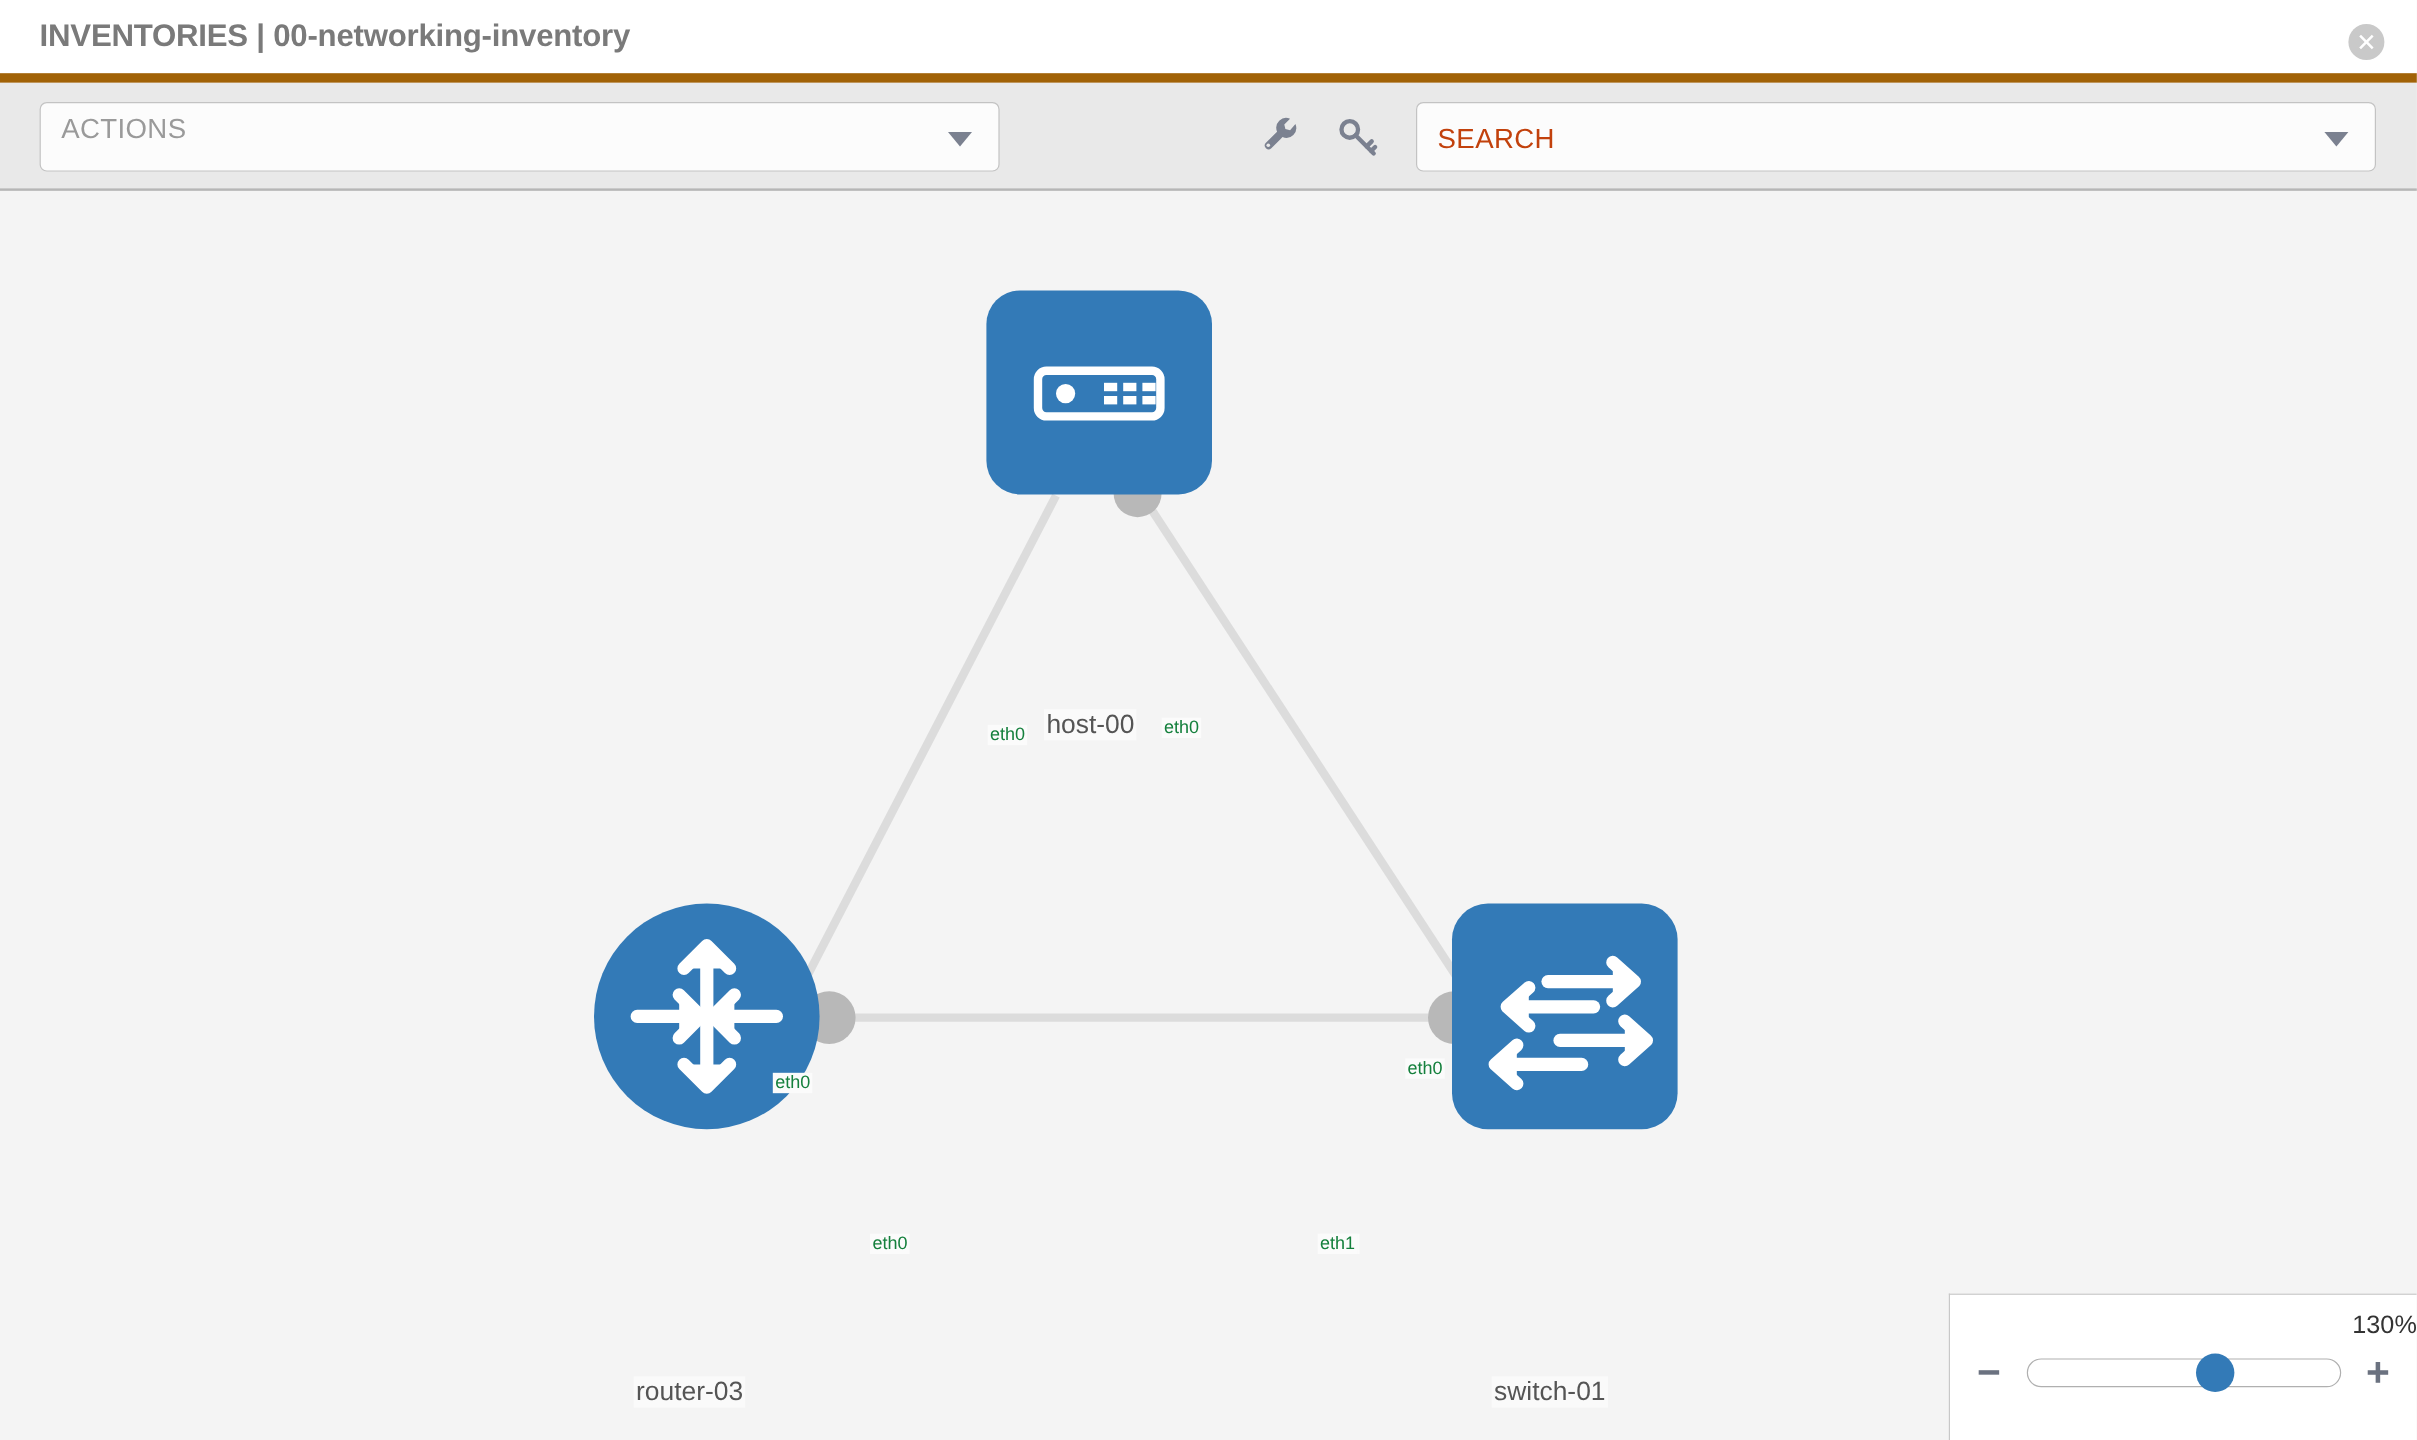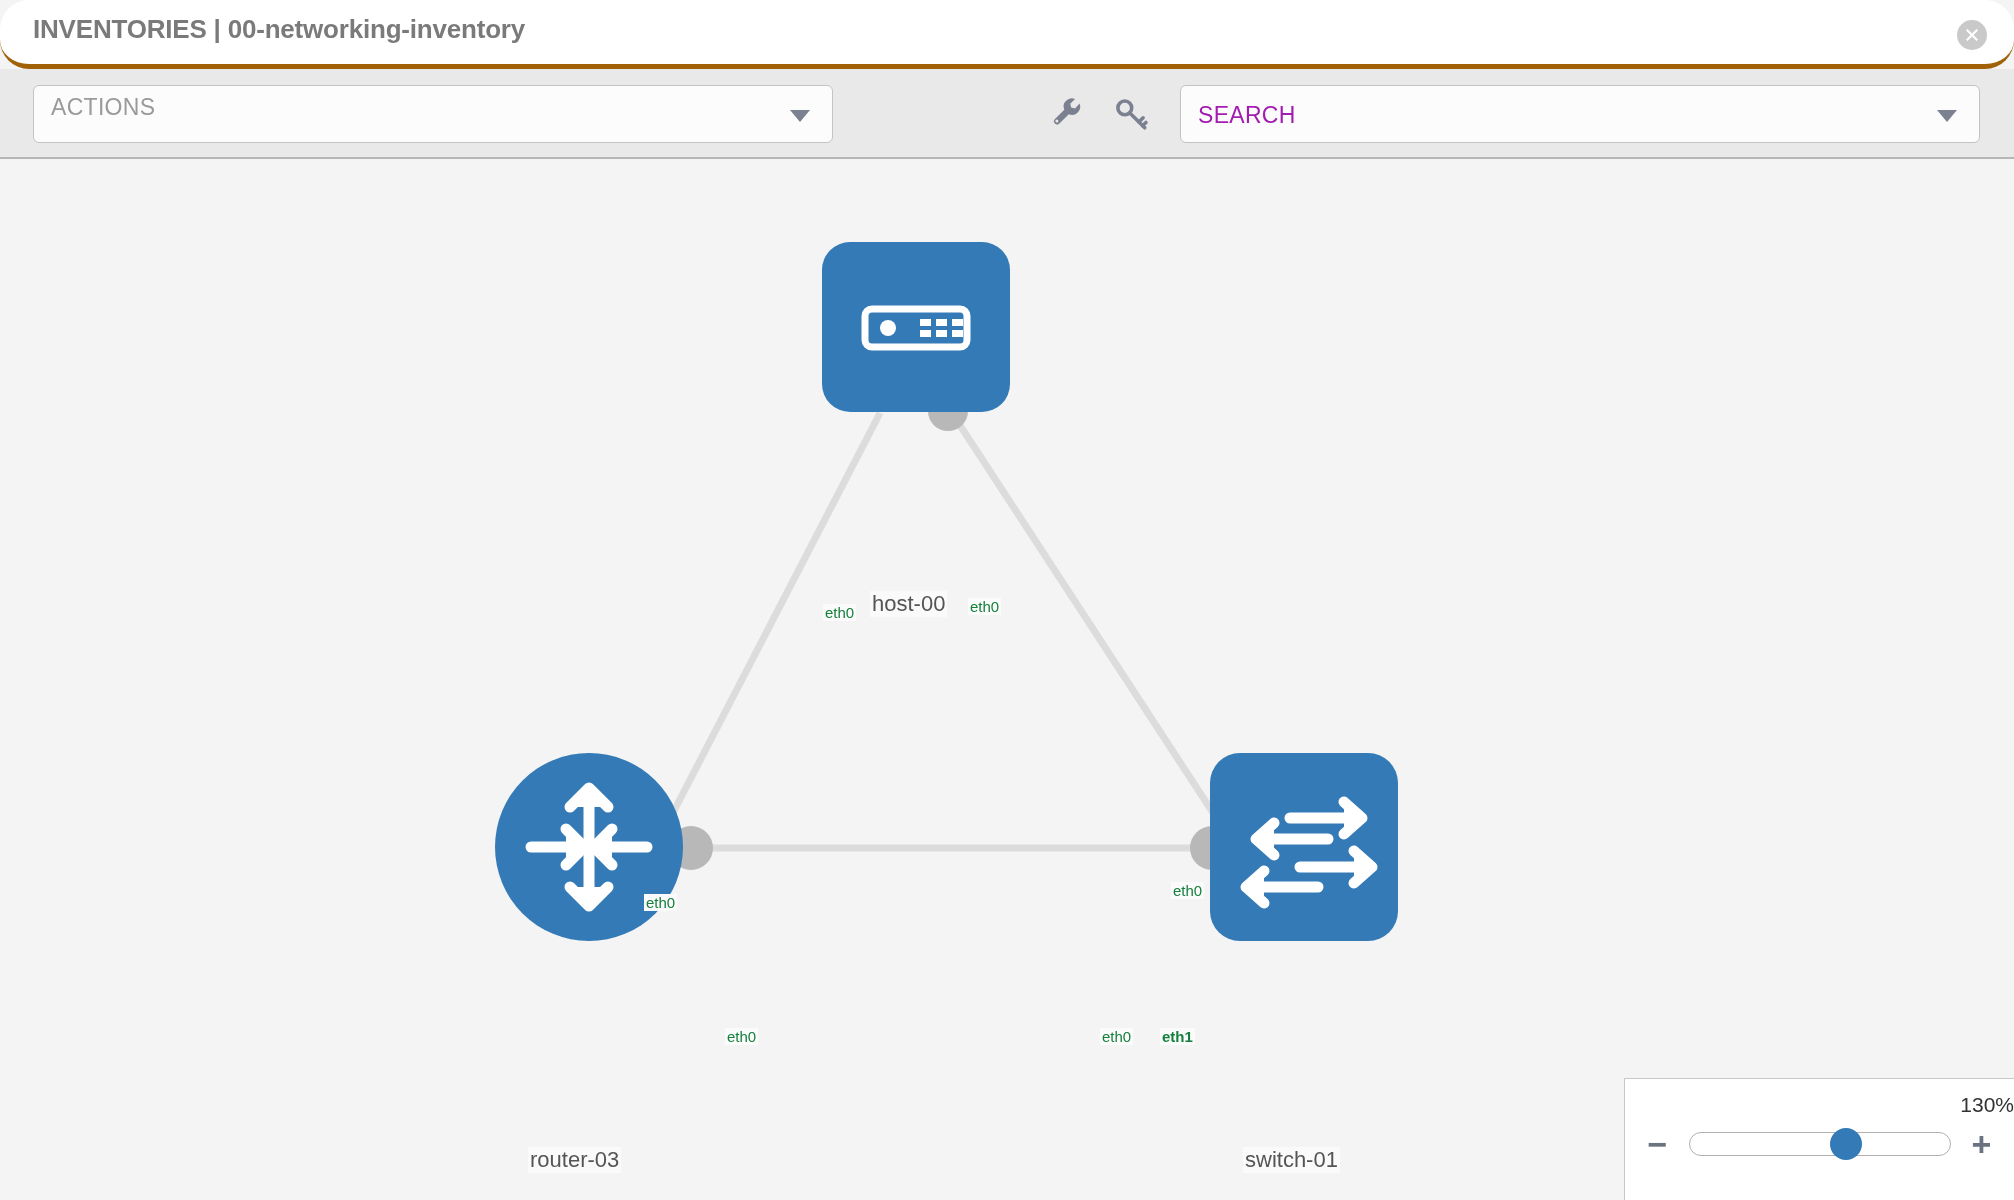--- a/index.html
+++ b/index.html
@@ -8,22 +8,21 @@
     background: #f4f4f4;
     font-family: "Liberation Sans", sans-serif;
     overflow: hidden;
   }
 
   
   .header {
     position: absolute; left: 0; top: 0;
     width: 2014px; height: 69px;
     background: #ffffff;
-    border-bottom: 5px solid #a16207;
-    border-radius: 29px;
+    border-bottom: 8px solid #a16207;
   }
   .page-title {
     position: absolute; left: 33px; top: 14px;
     font-size: 26px; font-weight: bold;
     color: #7a7a7a; letter-spacing: -0.2px;
     white-space: nowrap;
   }
   .close-btn {
     position: absolute; right: 27px; top: 20px;
     width: 30px; height: 30px; border-radius: 50%;
@@ -70,21 +69,21 @@
   .tool-icon.key    { left: 1110px; }
   .search-box {
     position: absolute; left: 1180px; top: 16px;
     width: 800px; height: 58px;
     background: #fcfcfc;
     border: 1px solid #c3c3c3;
     border-radius: 6px;
   }
   .search-box .sel-label {
     position: absolute; left: 17px; top: 16px;
-    font-size: 23px; color: #a21caf;
+    font-size: 23px; color: #c2410c;
     letter-spacing: 0.3px;
   }
 
   
   .canvas {
     position: absolute; left: 0; top: 161px;
     width: 2014px; height: 1039px;
     background: #f4f4f4;
     overflow: hidden;
   }
@@ -261,21 +260,21 @@
       </g>
     </g>
   </svg>
 
   <div class="iface-label" style="left:823px; top:443px;">eth0</div>
   <div class="iface-label" style="left:968px; top:437px;">eth0</div>
   <div class="iface-label" style="left:644px; top:733px;">eth0</div>
   <div class="iface-label" style="left:1171px; top:721px;">eth0</div>
   <div class="iface-label" style="left:725px; top:867px;">eth0</div>
   <div class="iface-label" style="left:1100px; top:867px;">eth0</div>
-  <div class="iface-label" style="left:1160px; top:867px;font-weight:bold;">eth1</div>
+  <div class="iface-label" style="left:1098px; top:867px;">eth1</div>
 
   <div class="node-label" style="left:870px; top:430px;">host-00</div>
   <div class="node-label" style="left:528px; top:986px;">router-03</div>
   <div class="node-label" style="left:1243px; top:986px;">switch-01</div>
 
   <div class="zoom-panel">
     <div class="zoom-pct">130%</div>
     <div class="zoom-row">
       <div class="zoom-minus">−</div>
       <div class="zoom-track">

